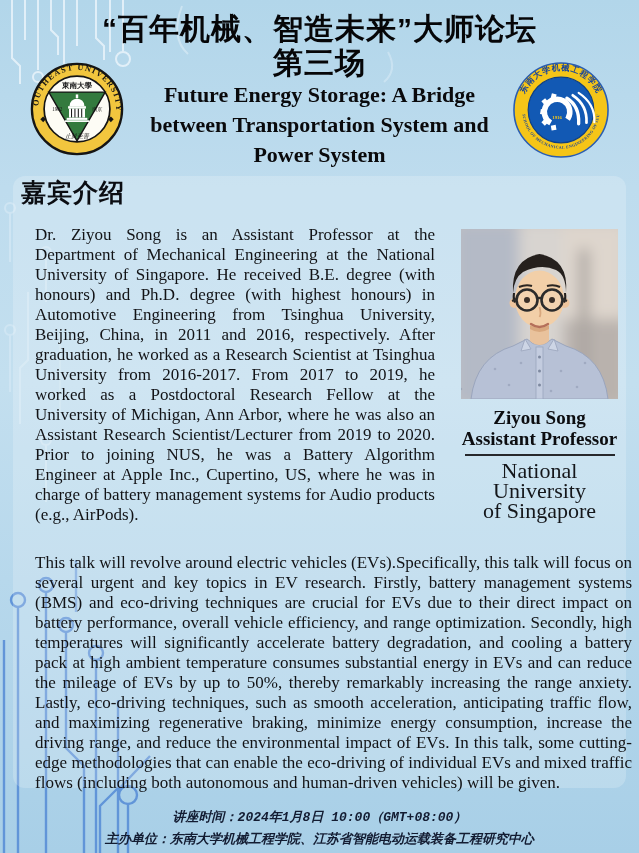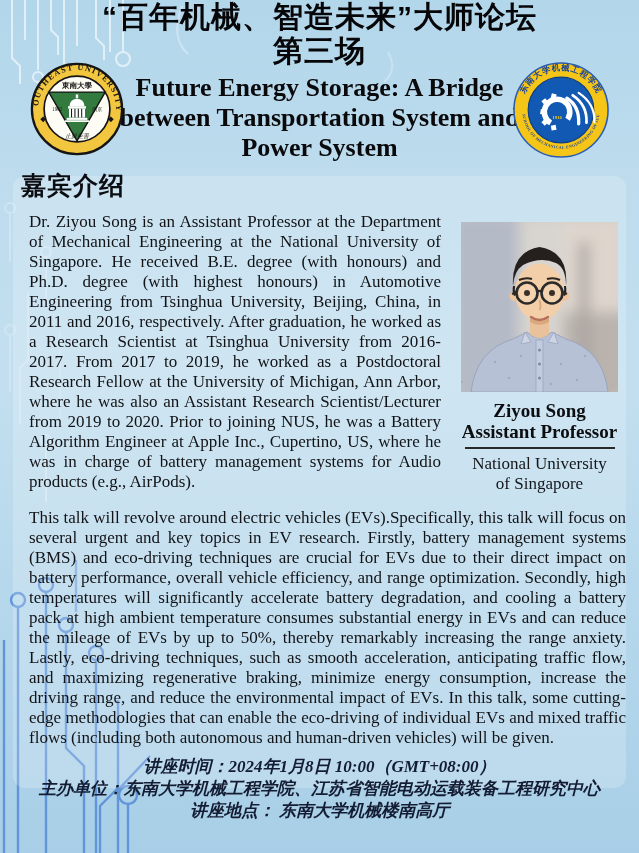--- a/index.html
+++ b/index.html
@@ -14,49 +14,49 @@
   svg.circuit{position:absolute;left:0;top:0;z-index:0;}
   .panel{
     position:absolute;left:13px;top:176px;width:613px;height:612px;
     background:rgba(255,255,255,0.20);border-radius:12px;z-index:1;
   }
   .content{position:relative;z-index:2;}
   
   .logo{position:absolute;z-index:3;}
   .logo-left{left:30px;top:62px;width:94px;height:94px;}
   .logo-right{left:512px;top:61px;width:98px;height:98px;}
-  .titles{text-align:center;}
+  .titles{text-align:center;padding-top:12px;}
   .cn-title{
     font-family:"Liberation Sans", sans-serif;
     font-weight:700;font-size:30px;line-height:34px;color:#060608;letter-spacing:1px;
   }
-  .en-title{margin-top:5px;font-weight:700;font-size:26px;line-height:30px;color:#0a0a0c;}
+  .en-title{font-weight:700;font-size:22px;line-height:30px;color:#0a0a0c;}
   
   .sect{margin:0 21px;}
   h2.sect-head{
     font-family:"Liberation Sans", sans-serif;
     font-weight:700;font-size:25px;line-height:28px;color:#0b0d12;
     margin:8px 0 5px 0;letter-spacing:1px;
   }
   .guest-body{display:flex;align-items:flex-start;}
   p.body-text{
-    margin:8px;font-size:17px;line-height:20px;text-align:justify;color:#121316;
+    margin:14px;font-size:17px;line-height:20px;text-align:justify;color:#121316;
   }
   .bio{width:436px;}
   .photo-col{margin:0 0 0 12px;width:158px;text-align:center;}
   svg.portrait{display:block;width:157px;height:170px;background:#c9c4c0;}
   .cap-name,.cap-title{font-weight:700;font-size:19px;line-height:21px;color:#0c0d10;}
   .cap-name{margin-top:8px;}
   .cap-divider{width:150px;height:2px;background:#26282c;margin:5px auto 5px auto;}
-  .cap-affil{font-size:17px;line-height:20px;color:#14161a;}
+  .cap-affil{font-size:22px;line-height:20px;color:#14161a;}
   .abstract-text{width:597px;}
   
   .footer{margin-top:2px;text-align:center;
     font-style:italic;font-weight:700;color:#131c32;}
-  .f-line{font-size:17px;line-height:22px;}
+  .f-line{font-size:13px;line-height:22px;font-family:Liberation Mono, monospace;}
   .seal-txt{font-family:"Liberation Serif", serif;}
 </style>
 </head>
 <body>
 
 <div class="poster">
 
   <svg class="circuit" width="639" height="853" viewBox="0 0 639 853">
     <g stroke="#edf6fc" stroke-width="2" fill="none" opacity="0.8">
       <path d="M12,0 V58 L20,66 V84"></path>

